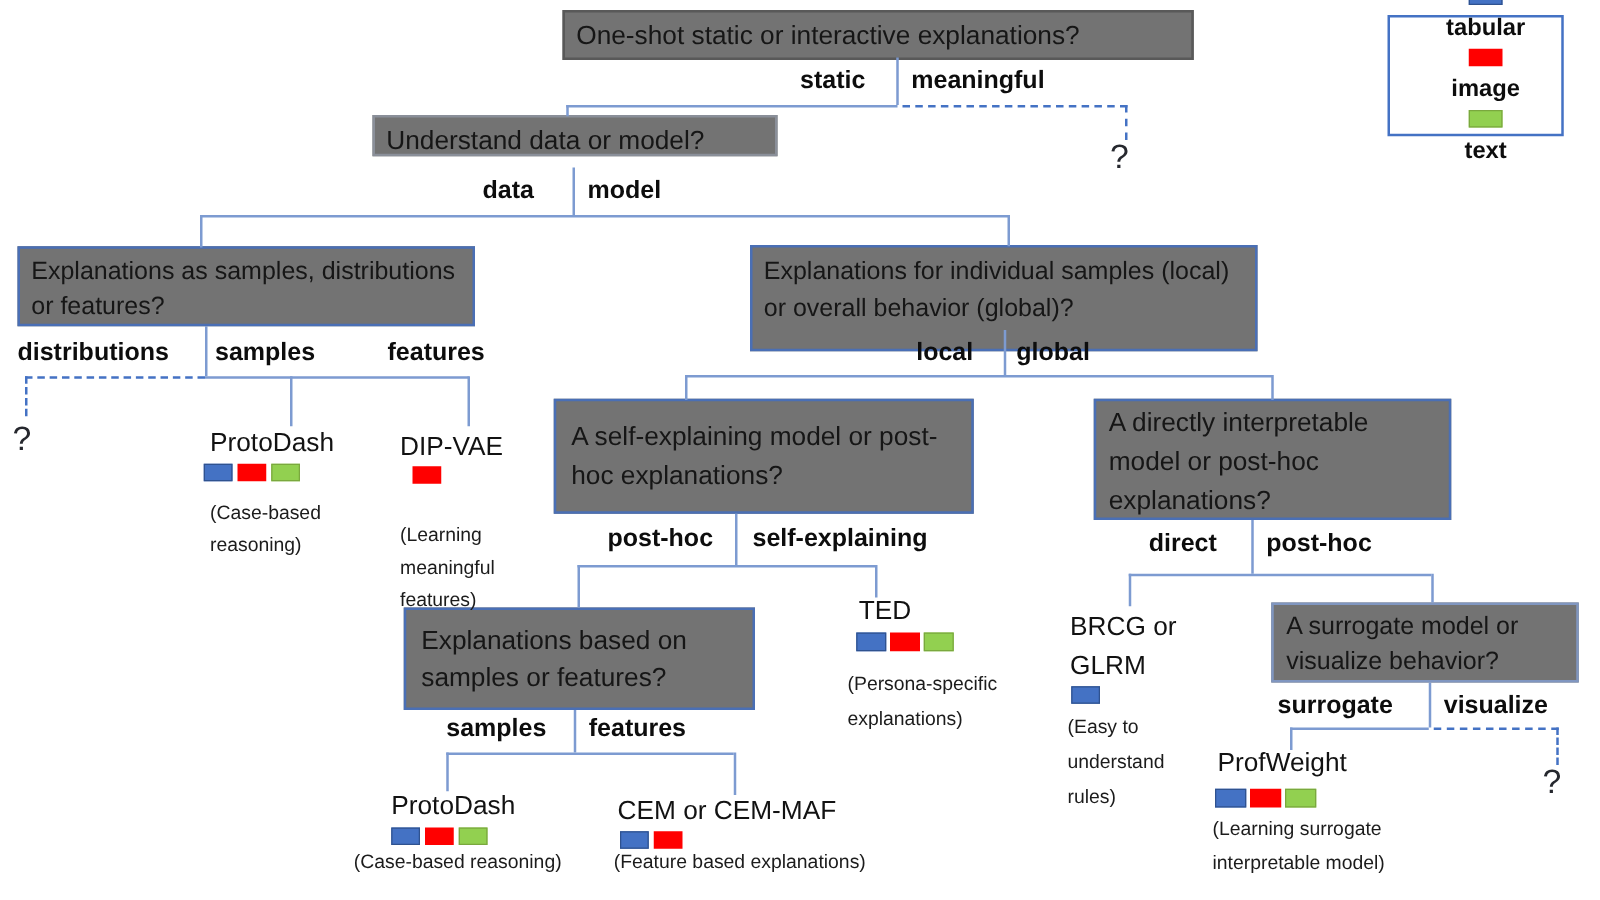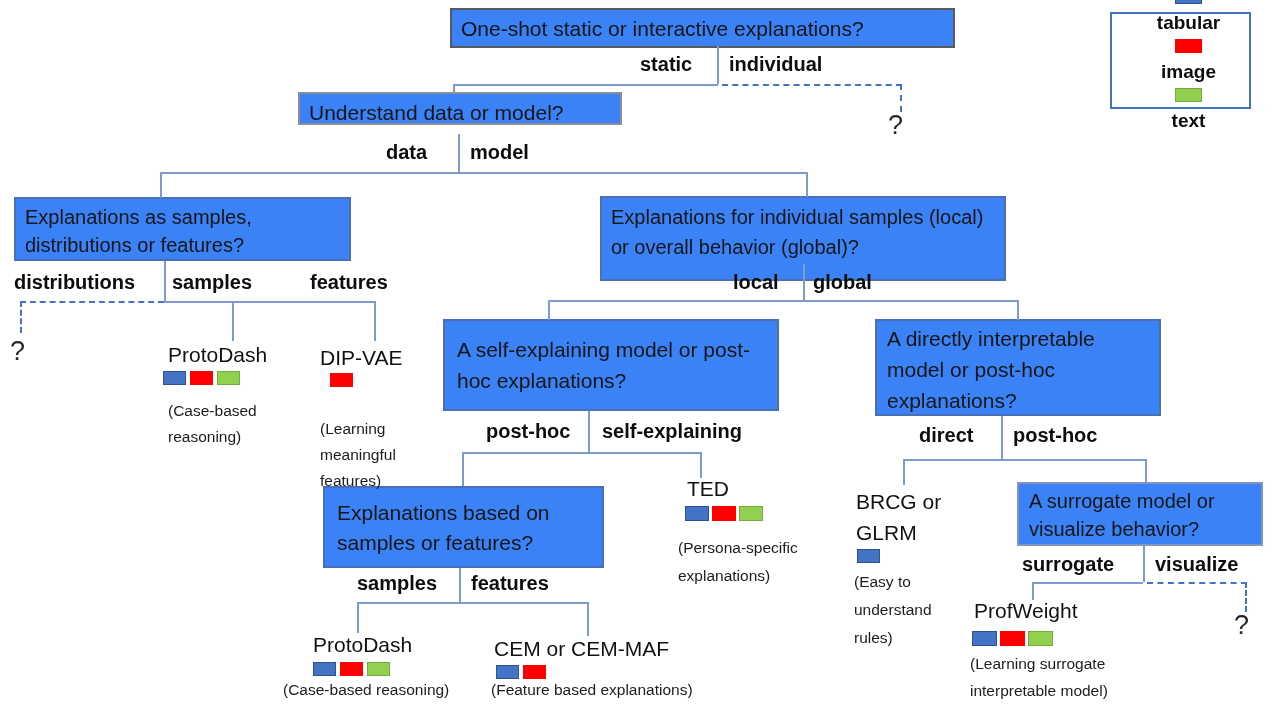--- a/index.html
+++ b/index.html
@@ -5,21 +5,21 @@
   html,body{margin:0;padding:0;}
   body{
     width:1280px;height:720px;position:relative;overflow:hidden;
     background:#ffffff;
     font-family:"Liberation Sans","DejaVu Sans",sans-serif;
     color:#111111;
   }
   
   .qbox{
     position:absolute;
-    background:#3b82f6;
+    background:#737373;
     border:2px solid #4a6fb5;
     color:#161616;
     font-size:20px;
     line-height:29px;
     padding:4px 9px;
     box-sizing:border-box;
   }
   .qbox.gray-border{border-color:#595959;}
   .qbox.soft-border{border-color:#8096c0;}
   
@@ -56,34 +56,34 @@
   .legend-row .sq{width:27px;height:14px;}
   .legend-row .lab{font-weight:700;font-size:19px;color:#0d0d0d;}
 </style>
 </head>
 <body>
 
 <div class="qbox gray-border" style="left:450px;top:8px;width:505px;height:40px;font-size:21px;line-height:29px;">One-shot static or interactive explanations?</div>
 
 <div class="qbox" style="left:298px;top:92px;width:324px;height:33px;font-size:21px;border-color:#8a8f99;">Understand data or model?</div>
 
-<div class="qbox" style="left:14px;top:197px;width:337px;height:64px;line-height:28px;">Explanations as samples, distributions or features?</div>
+<div class="qbox" style="left:14px;top:197px;width:366px;height:64px;line-height:28px;">Explanations as samples, distributions or features?</div>
 
 <div class="qbox" style="left:600px;top:196px;width:406px;height:85px;line-height:30px;">Explanations for individual samples (local) or overall behavior (global)?</div>
 
 <div class="qbox" style="left:443px;top:319px;width:336px;height:92px;font-size:21px;line-height:31px;padding:13px 12px;">A self-explaining model or post-hoc explanations?</div>
 
 <div class="qbox" style="left:323px;top:486px;width:281px;height:82px;font-size:21px;line-height:30px;padding:10px 12px;">Explanations based on samples or features?</div>
 
 <div class="qbox" style="left:875px;top:319px;width:286px;height:97px;font-size:21px;line-height:31px;padding:2px 10px;">A directly interpretable model or post-hoc explanations?</div>
 
 <div class="qbox soft-border" style="left:1017px;top:482px;width:246px;height:64px;line-height:28px;padding:3px 10px;">A surrogate model or visualize behavior?</div>
 
 <span class="blabel right" style="left:640px;top:53px;width:66px;">static</span>
-<span class="blabel" style="left:729px;top:53px;">individual</span>
+<span class="blabel" style="left:729px;top:53px;">meaningful</span>
 
 <span class="blabel right" style="left:386px;top:141px;width:60px;">data</span>
 <span class="blabel" style="left:470px;top:141px;">model</span>
 
 <span class="blabel" style="left:14px;top:271px;">distributions</span>
 <span class="blabel" style="left:172px;top:271px;">samples</span>
 <span class="blabel" style="left:310px;top:271px;">features</span>
 
 <span class="blabel right" style="left:733px;top:271px;width:60px;">local</span>
 <span class="blabel" style="left:813px;top:271px;">global</span>

